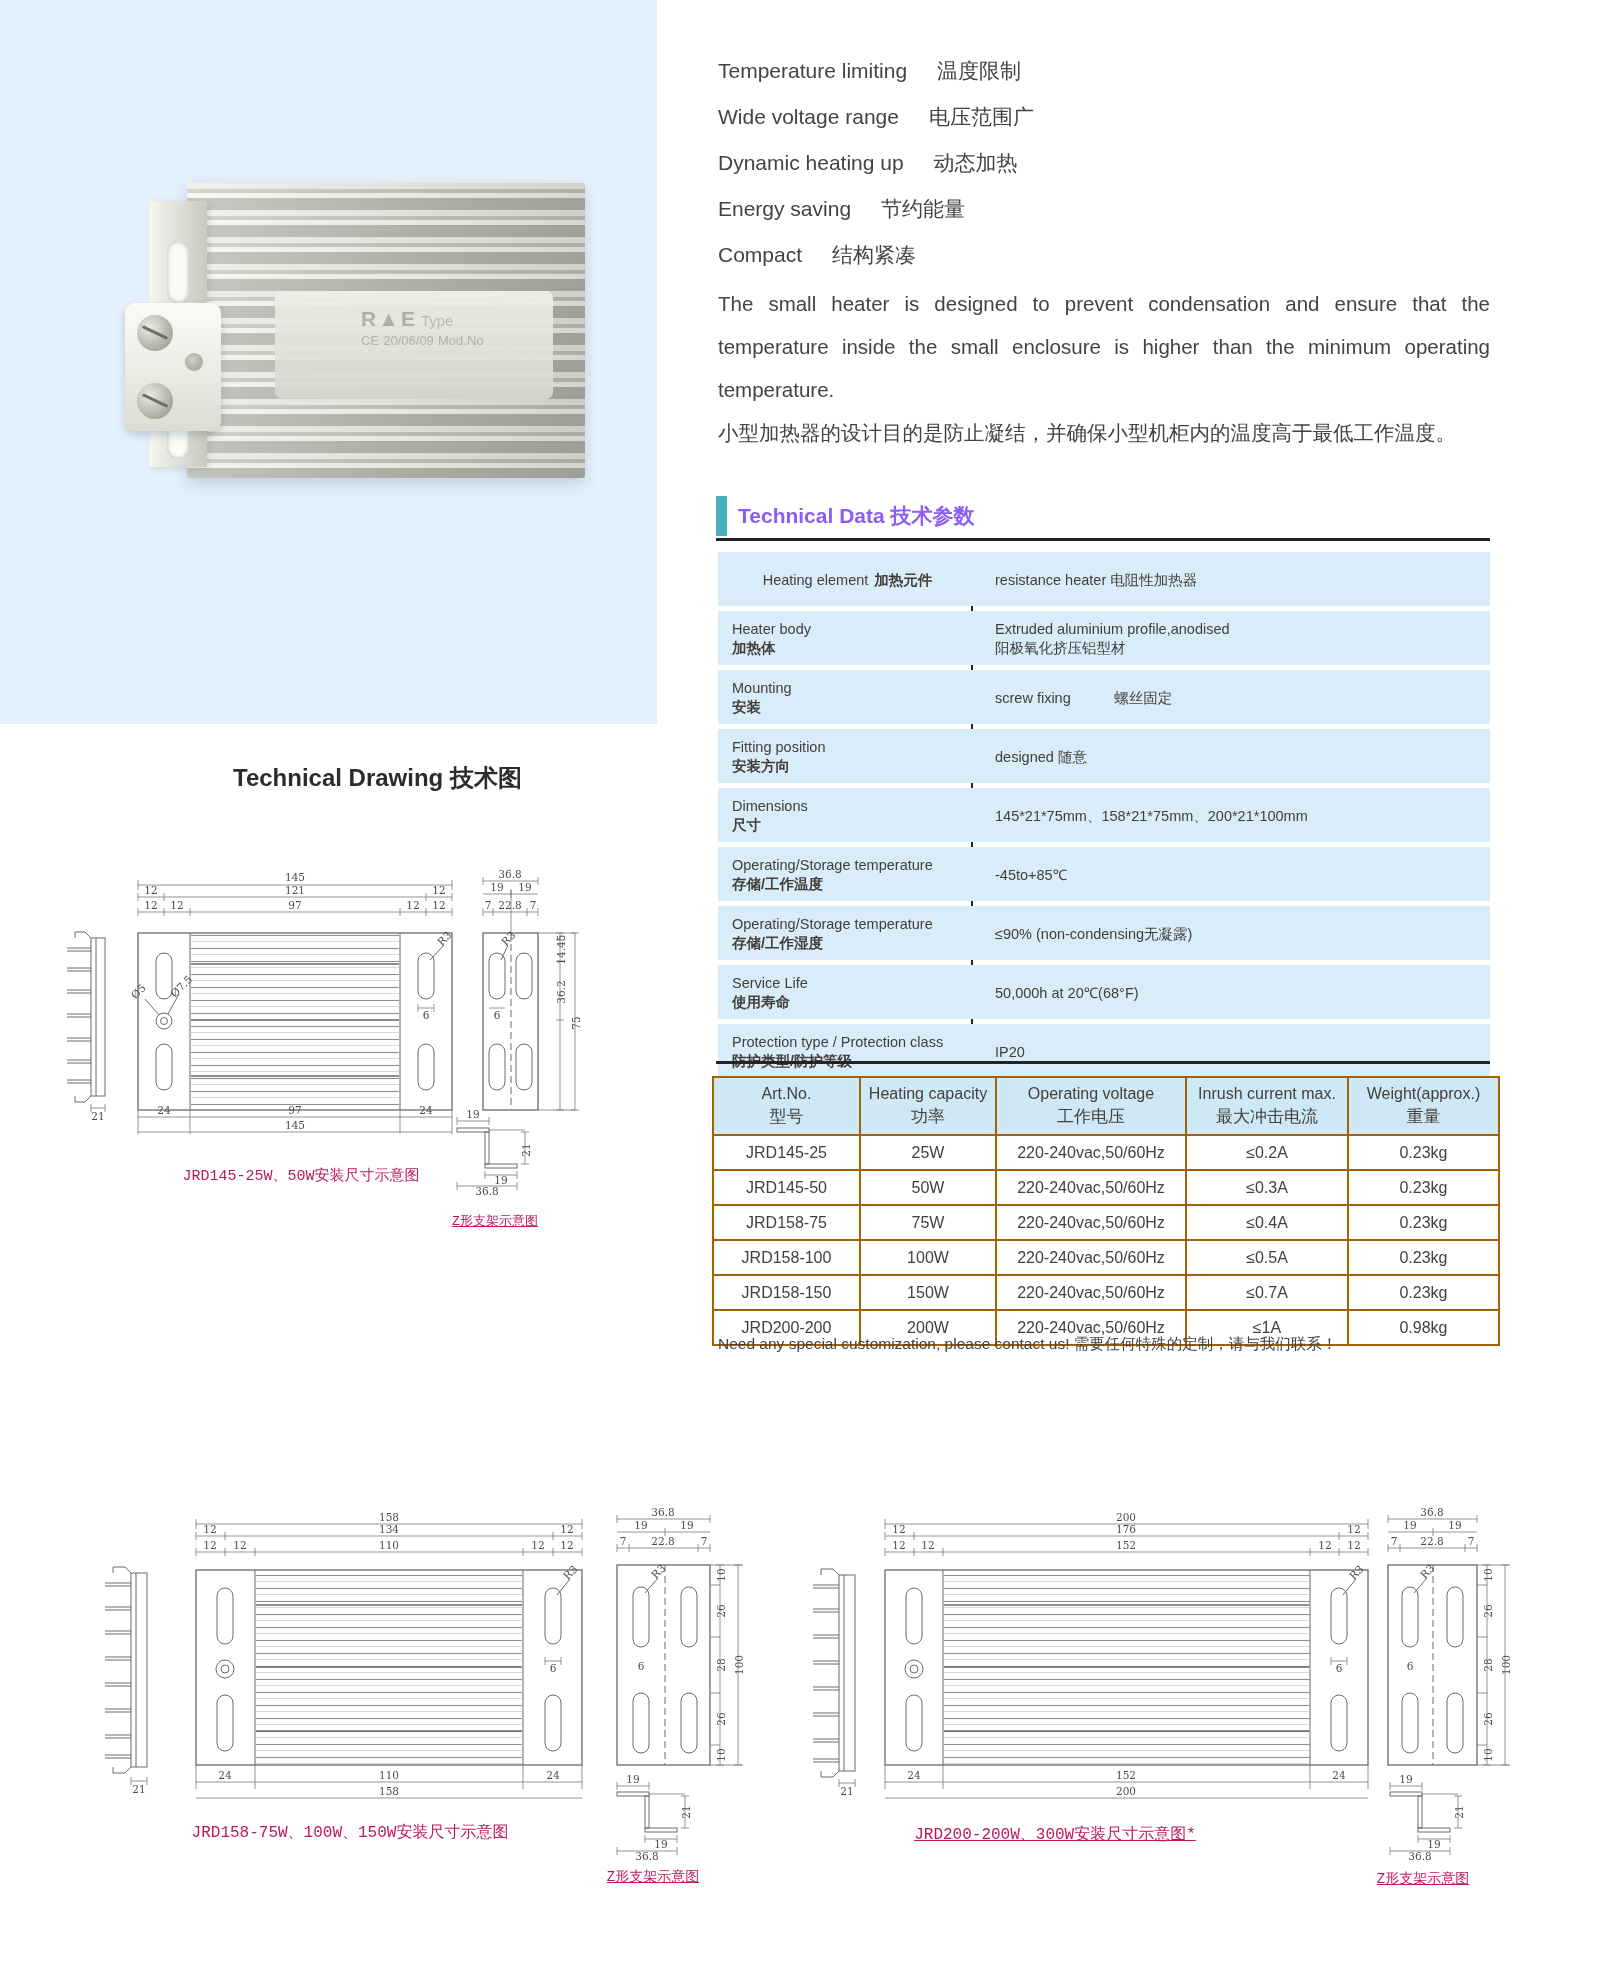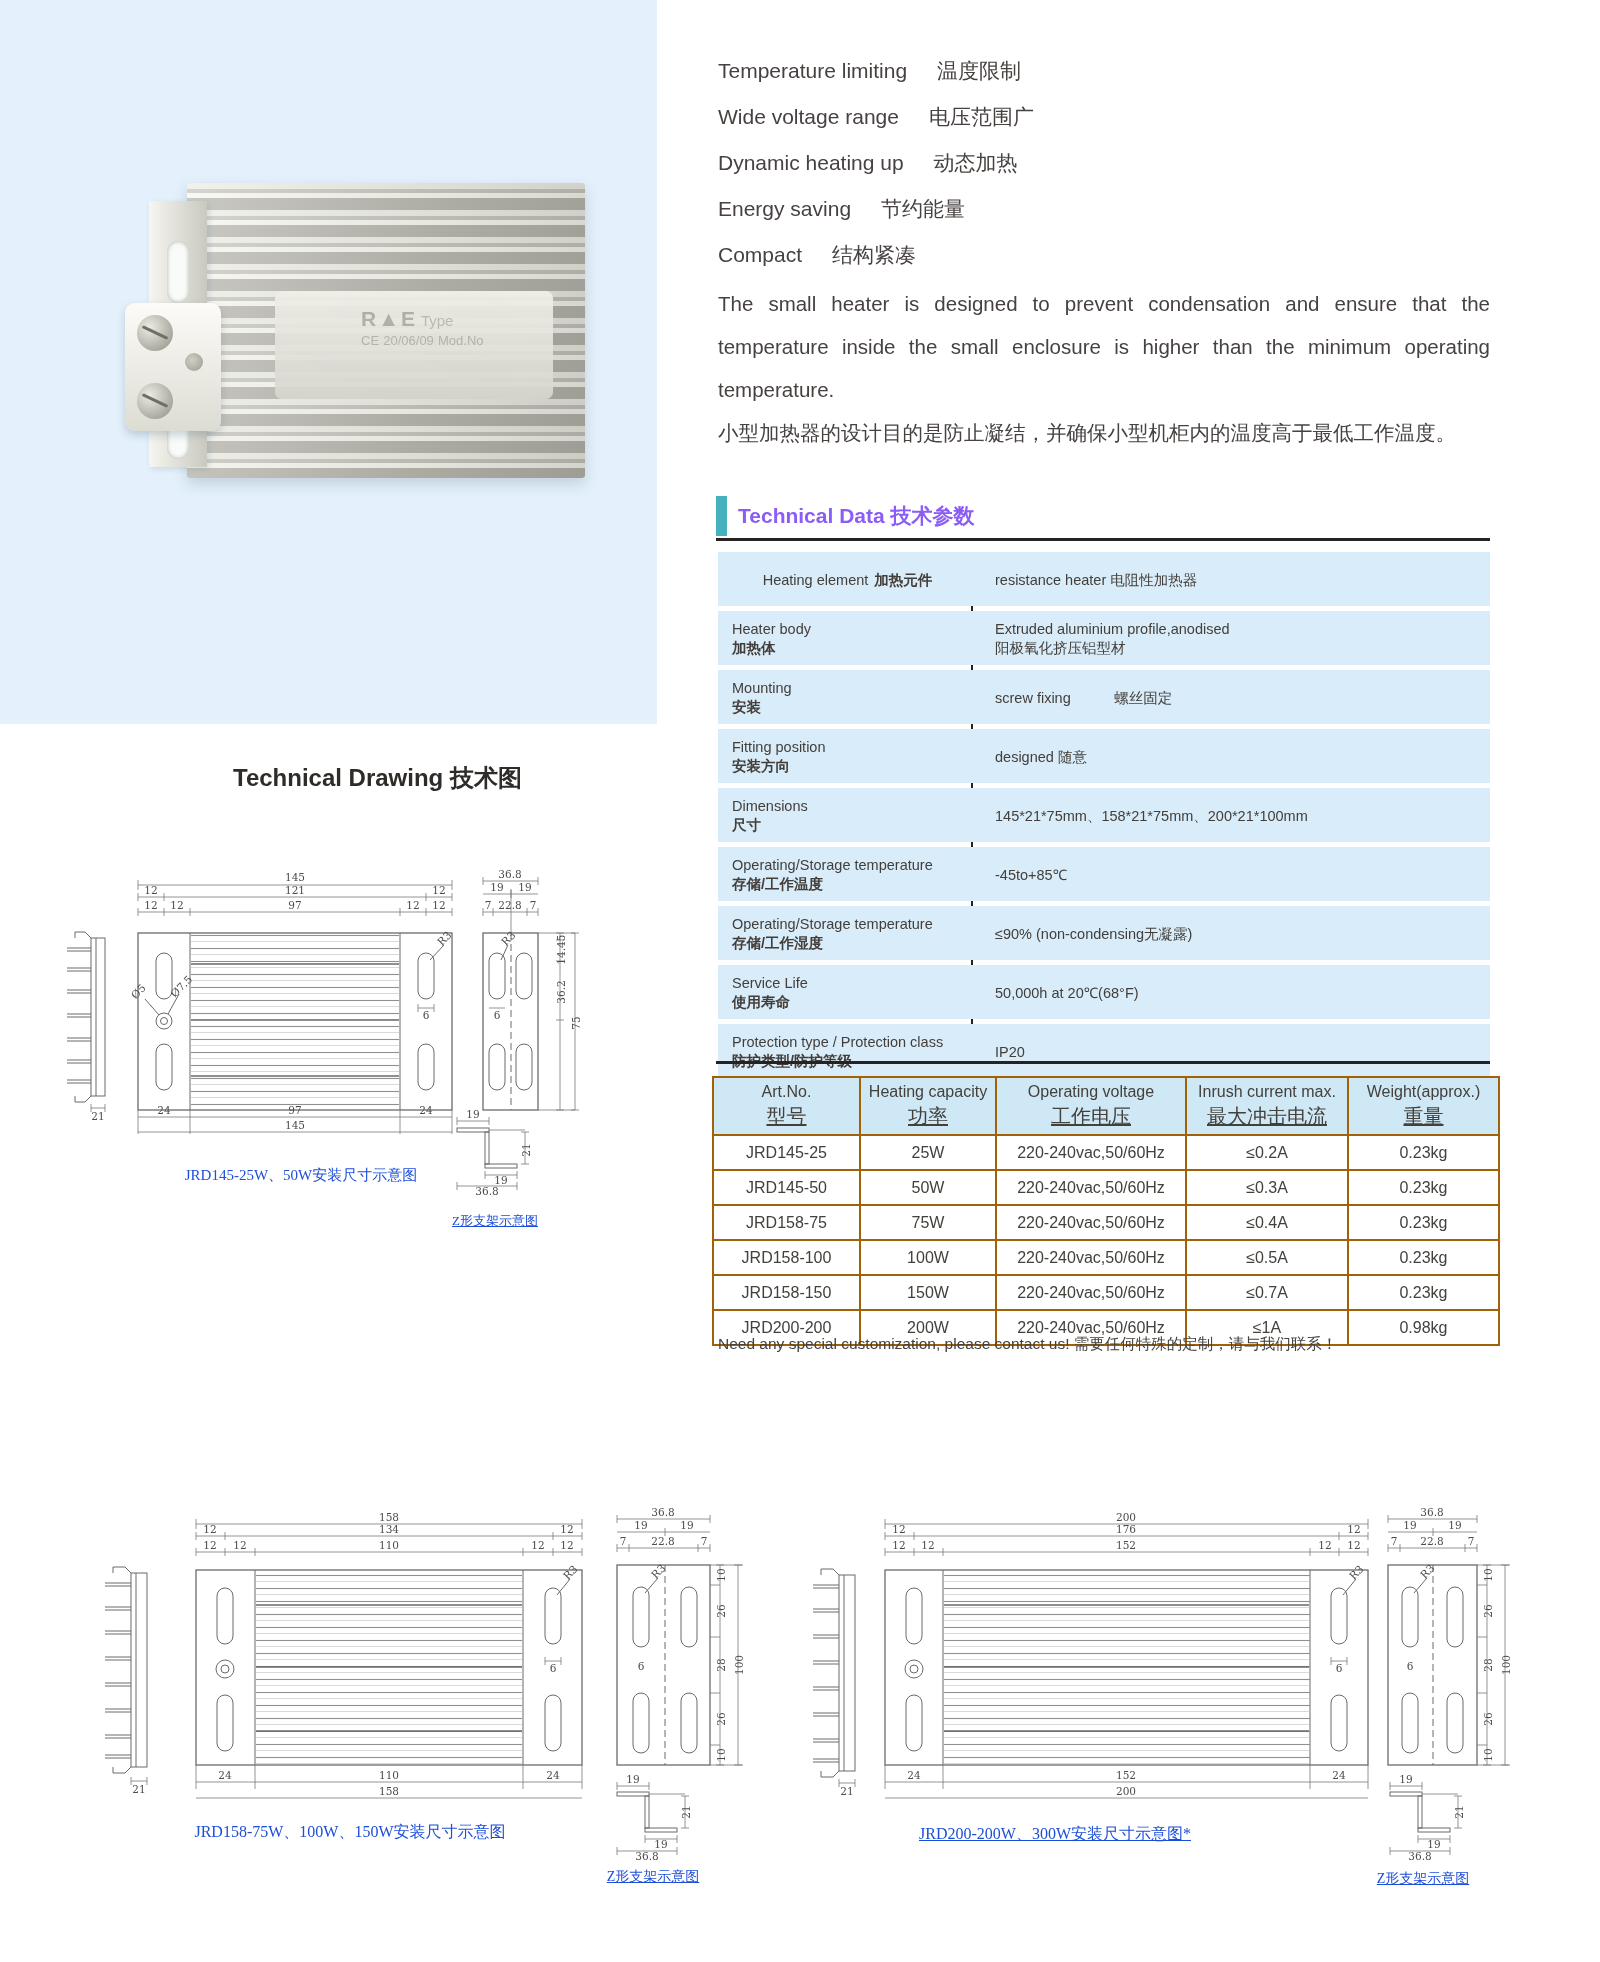--- a/index.html
+++ b/index.html
@@ -55,32 +55,32 @@
   .trow .val{flex:1;box-sizing:border-box;padding:2px 8px 0 24px;font-size:14.5px;line-height:19px;
     display:flex;flex-direction:column;justify-content:center;}
   .tbl-divider{position:absolute;left:253px;top:0;width:2px;height:512px;background:#262220;}
   .tbl-bottom{left:716px;top:1061px;width:774px;height:3px;background:#262220;}
 
   
   .prod-table{left:712px;top:1076px;width:786px;border-collapse:collapse;table-layout:fixed;}
   .prod-table th,.prod-table td{border:2px solid #a16207;text-align:center;color:#44403c;}
   .prod-table th{background:#cfe8f6;height:54px;font-weight:normal;}
   .prod-table th .en{font-size:16px;display:block;}
-  .prod-table th .zh{font-size:20px;display:block;margin-top:2px;text-decoration:underline;}
+  .prod-table th .zh{font-size:17px;display:block;margin-top:2px;}
   .prod-table td{height:31px;font-size:16px;background:#fff;}
   .note{left:718px;top:1334px;width:780px;font-size:15.5px;color:#44403c;}
 
   
   .drw-title{left:233px;top:762px;font-size:24px;font-weight:bold;color:#2f2b28;}
   svg.drawing{position:absolute;overflow:visible;}
   svg.drawing g.ln{stroke:#6a6a6a;stroke-width:1;fill:none;}
   svg.drawing g.dim{stroke:#7a7a7a;stroke-width:0.8;fill:none;}
   svg.drawing text{font-family:"DejaVu Serif",serif;font-size:10.5px;fill:#4f4b48;
     text-anchor:middle;stroke:none;}
-  .cap{position:absolute;font-family:Liberation Serif, serif;color:#1d4ed8;text-align:center;}
+  .cap{position:absolute;font-family:Liberation Mono, monospace;color:#be185d;text-align:center;}
   .cap.u{text-decoration:underline;}
 </style>
 </head>
 <body>
 
 <div class="page">
 
   <div class="abs blue-panel">
     <div class="abs photo-wrap">
       <div class="heater-body">

